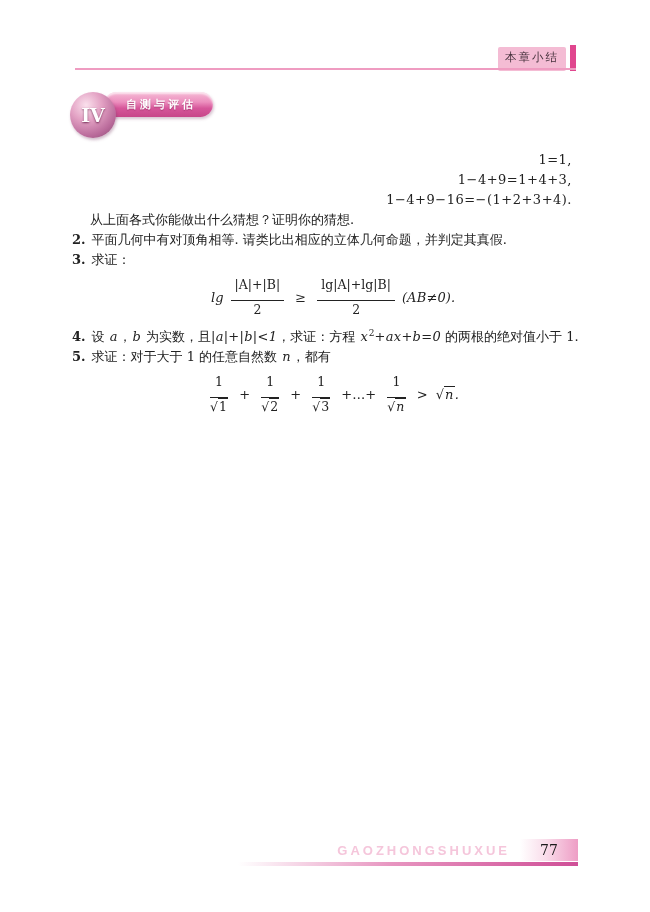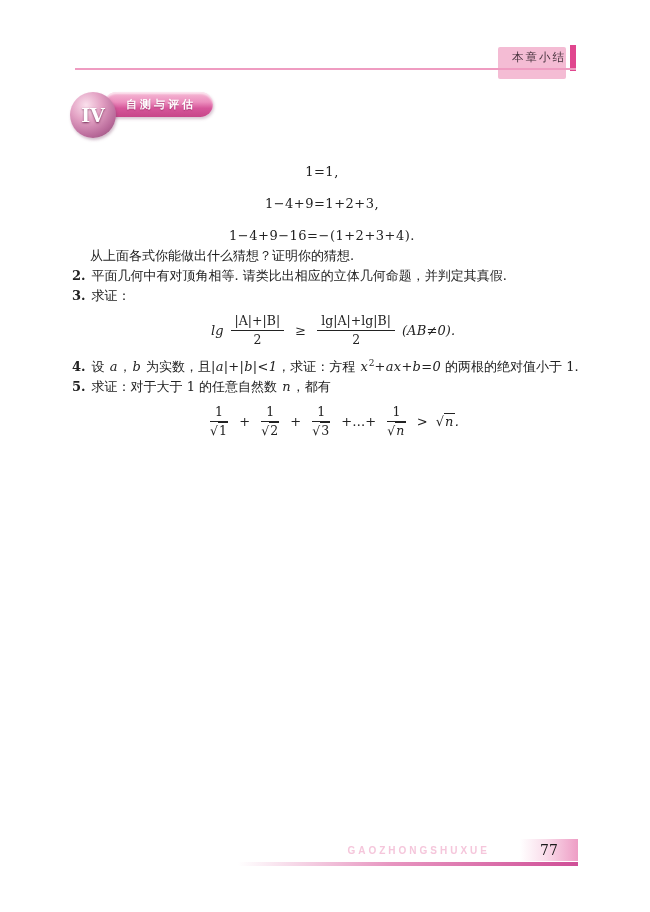--- a/index.html
+++ b/index.html
@@ -1,22 +1,22 @@
 <!DOCTYPE html>
 <html><head>
 <meta charset="utf-8">
 <style>
   html,body{margin:0;padding:0;background:#fff;}
   .page{position:relative;width:650px;height:912px;background:#fff;overflow:hidden;
         font-family:"DejaVu Serif",serif;color:#222;}
 
   
-  .chapter-tab{position:absolute;left:498px;top:47px;width:68px;height:32px;
+  .chapter-tab{position:absolute;left:498px;top:47px;width:68px;height:24px;
         background:#f4bcd4;border-radius:2px;color:#46323d;
-        font-size:11.5px;line-height:20px;text-align:right;letter-spacing:2px;}
+        font-size:11.5px;line-height:20px;text-align:center;letter-spacing:2px;}
   .accent-bar{position:absolute;left:570px;top:45px;width:6px;height:26px;background:#e0468e;}
   .header-rule{position:absolute;left:75px;top:68px;width:501px;height:2px;background:#ef9cc1;}
 
   
   .badge{position:absolute;left:70px;top:92px;display:flex;align-items:flex-start;}
   .badge-circle{width:46px;height:46px;border-radius:50%;z-index:2;
         background:radial-gradient(circle at 35% 28%,#fae0ec 0%,#e3a2c4 35%,#b96a9a 70%,#83476f 100%);
         display:flex;align-items:center;justify-content:center;
         color:#fff;font-weight:bold;font-size:19px;
         text-shadow:0 1px 2px rgba(90,20,60,.8);
@@ -26,40 +26,40 @@
         background:linear-gradient(180deg,#f6bcd6 0%,#ec8fbe 40%,#d6569a 65%,#c74689 100%);
         box-shadow:inset 0 2px 2px rgba(255,255,255,.65),1px 2px 3px rgba(120,60,100,.3);
         color:#fff;font-family:"Liberation Sans",sans-serif;font-weight:bold;
         font-size:11px;letter-spacing:3px;text-shadow:0 1px 1px rgba(140,40,90,.6);}
 
   
   .content{position:absolute;left:72px;top:150px;width:522px;font-size:13px;line-height:20px;}
   .prob{margin:0;}
   .prob .pnum{font-weight:bold;margin-right:6px;}
   .eq-block{padding-right:22px;}
-  .eq-line{text-align:center;letter-spacing:.5px;line-height:20px;margin-top:12px;}
+  .eq-line{text-align:right;letter-spacing:.5px;line-height:20px;}
   .followup{text-indent:18px;}
   i.v{font-style:italic;margin:0 1px;}
   .mathrun{font-style:italic;letter-spacing:.3px;}
   sup{font-size:9px;}
 
   .formula-line{text-align:center;margin:7px 0 5px;line-height:1.05;}
   .frac{display:inline-block;vertical-align:middle;text-align:center;
         font-size:12.5px;margin:0 3px;}
-  .frac .num{display:block;border-bottom:1px solid #222;padding:1px 4px 2px;line-height:1.15;}
+  .frac .num{display:block;border-bottom:1px solid #222;padding:1px 4px 8px;line-height:1.15;}
   .frac .den{display:block;padding-top:2px;line-height:1.15;}
   .rad{border-top:1px solid #222;padding:0 1px;}
   .rel{margin:0 4px;vertical-align:middle;}
   .rm{vertical-align:middle;font-style:italic;}
 
   
   .footer{position:absolute;right:72px;bottom:46px;width:340px;}
   .footer-row{display:flex;align-items:center;justify-content:flex-end;}
   .watermark{color:#f5c6db;font-family:"Liberation Sans",sans-serif;font-weight:bold;
-        font-size:10px;letter-spacing:3px;margin-right:30px;}
+        font-size:13px;letter-spacing:3px;margin-right:10px;}
   .pagenum-block{width:58px;height:22px;display:flex;align-items:center;justify-content:center;
         background:linear-gradient(90deg,#ffffff 0%,#f9dcea 45%,#ee9dc5 100%);
         font-size:14px;color:#1a1a1a;}
   .footer-bar{height:4px;margin-top:1px;
         background:linear-gradient(90deg,rgba(238,158,198,0) 0%,#e795c0 45%,#cf4f97 100%);}
 </style>
 </head>
 <body>
 
 <div class="page">
@@ -70,21 +70,21 @@
 
   <div class="badge">
     <div class="badge-circle">IV</div>
     <div class="badge-pill">自测与评估</div>
   </div>
 
   <div class="content">
 
     <div class="eq-block">
       <div class="eq-line">1=1,</div>
-      <div class="eq-line">1−4+9=1+2+3,</div>
+      <div class="eq-line">1−4+9=1+4+3,</div>
       <div class="eq-line">1−4+9−16=−(1+2+3+4).</div>
     </div>
     <p class="prob followup">从上面各式你能做出什么猜想？证明你的猜想.</p>
 
     <p class="prob"><span class="pnum">2.</span><span>平面几何中有对顶角相等. 请类比出相应的立体几何命题，并判定其真假.</span></p>
 
     <p class="prob"><span class="pnum">3.</span><span>求证：</span></p>
     <div class="formula-line">
       <span class="rm">lg</span>
       <span class="frac">

